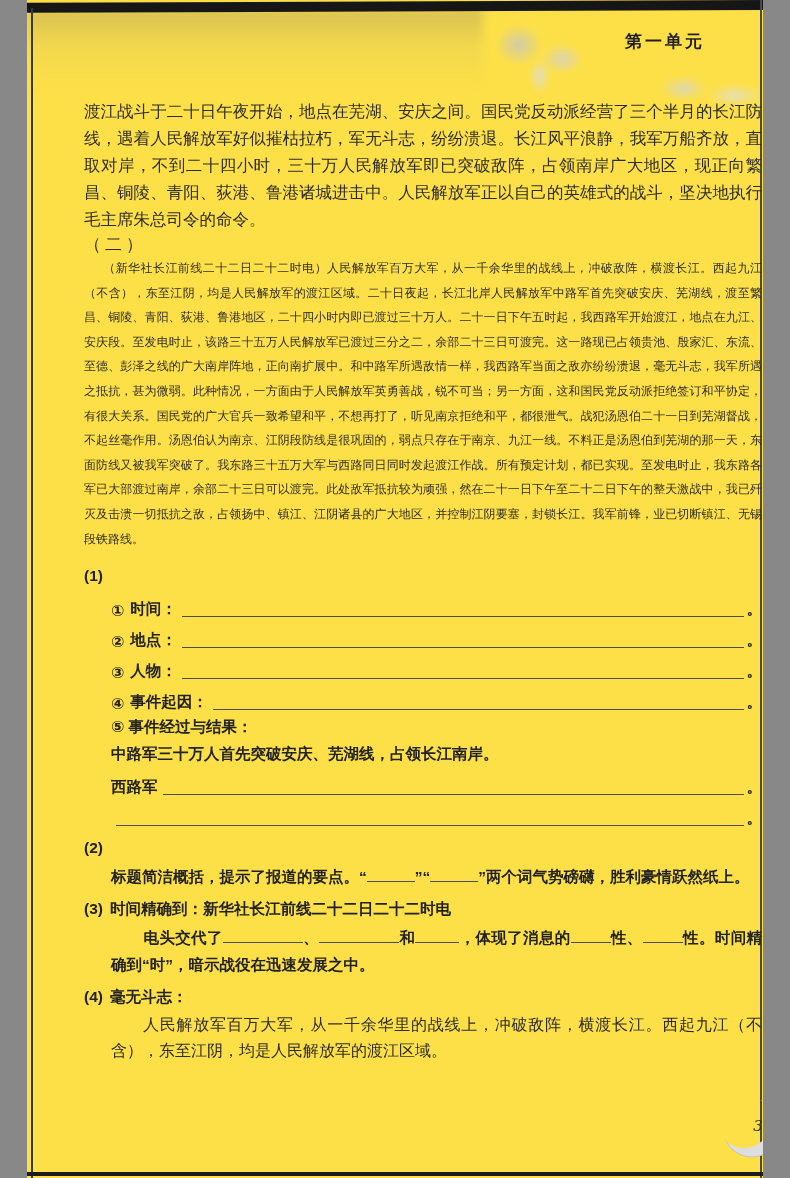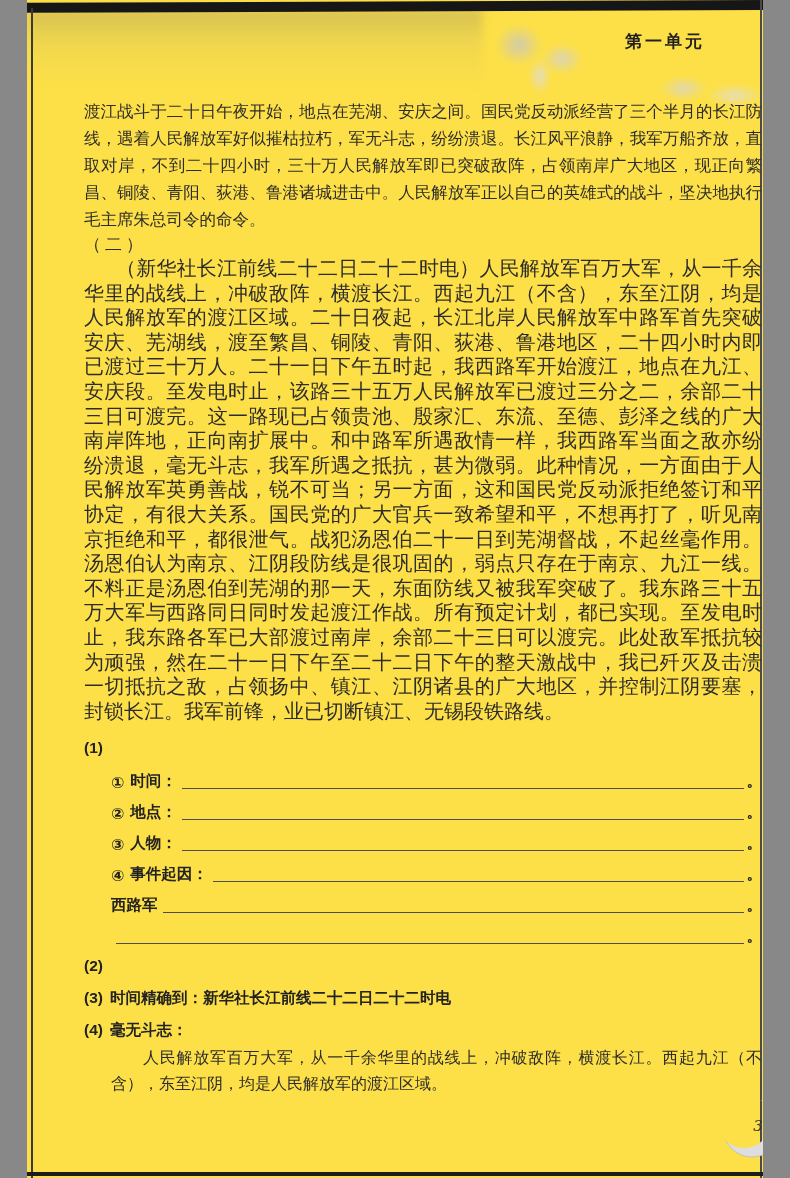--- a/index.html
+++ b/index.html
@@ -30,21 +30,21 @@
       radial-gradient(ellipse 12px 12px at 88% 45%, #e2e2e2 0%, rgba(226,226,226,0) 70%); }
 
   .unit-header { position:absolute; top:30px; right:58px; font-family:"Liberation Sans","DejaVu Sans",sans-serif;
     font-weight:bold; font-size:17px; letter-spacing:3px; color:#1f1f1f; }
 
   .content { position:absolute; left:57px; top:98px; width:678px; }
 
   .article p { margin:0; text-align:justify; }
   .para1 { font-size:16.5px; line-height:27px;font-family:Liberation Serif, serif; }
   .section-marker { text-align:center; font-size:17px; margin:9px 0 7px 0; letter-spacing:4px; }
-  .para2 { font-size:20px; line-height:24.6px; text-indent:1.6em; }
+  .para2 { font-size:12px; line-height:24.6px; text-indent:1.6em; }
 
   .questions { margin-top:12px; font-family:"Liberation Sans","DejaVu Sans",sans-serif; font-size:15.5px; color:#222; }
   .q-head { display:flex; font-weight:700; line-height:26px; margin-top:6px; }
   .q-num { flex:0 0 auto; margin-right:7px; font-weight:600; }
   .q-body { margin-left:27px; }
 
   .fill-row { display:flex; align-items:flex-end; height:31px; font-weight:600; }
   .fill-row .marker { margin-right:6px; }
   .fill-label { white-space:nowrap; }
   .fill-blank { flex:1 1 auto; border-bottom:1px solid #4d4d4d; height:1.1em; margin:0 3px 3px 5px; }
@@ -107,38 +107,49 @@
           <span class="fill-label">人物：</span>
           <span class="fill-blank"></span>
           <span class="fill-end">。</span>
         </div>
         <div class="fill-row">
           <span class="marker">④</span>
           <span class="fill-label">事件起因：</span>
           <span class="fill-blank"></span>
           <span class="fill-end">。</span>
         </div>
+        <div class="plain-row">
+          <span class="marker">⑤</span>
+          <span>事件经过与结果：</span>
+        </div>
+        <div class="plain-row">中路军三十万人首先突破安庆、芜湖线，占领长江南岸。</div>
         <div class="fill-row">
           <span class="fill-label">西路军</span>
           <span class="fill-blank"></span>
           <span class="fill-end">。</span>
         </div>
         <div class="fill-row">
           <span class="fill-blank"></span>
           <span class="fill-end">。</span>
         </div>
       </div>
 
       <div class="q-head">
         <span class="q-num">(2)</span>
       </div>
+      <div class="q-body">
+        <p class="q-text"><span>标题简洁概括，提示了报道的要点。“</span><span class="blank w48"></span><span>”“</span><span class="blank w48"></span><span>”两个词气势磅礴，胜利豪情跃然纸上。</span></p>
+      </div>
 
       <div class="q-head">
         <span class="q-num">(3)</span>
         <span>时间精确到：新华社长江前线二十二日二十二时电</span>
+      </div>
+      <div class="q-body">
+        <p class="q-text indent2"><span>电头交代了</span><span class="blank w80"></span><span>、</span><span class="blank w80"></span><span>和</span><span class="blank w44"></span><span>，体现了消息的</span><span class="blank w40"></span><span>性、</span><span class="blank w40"></span><span>性。时间精确到“时”，暗示战役在迅速发展之中。</span></p>
       </div>
 
       <div class="q-head">
         <span class="q-num">(4)</span>
         <span>毫无斗志：</span>
       </div>
       <div class="q-body">
         <p class="q4-body">人民解放军百万大军，从一千余华里的战线上，冲破敌阵，横渡长江。西起九江（不含），东至江阴，均是人民解放军的渡江区域。</p>
       </div>
 

